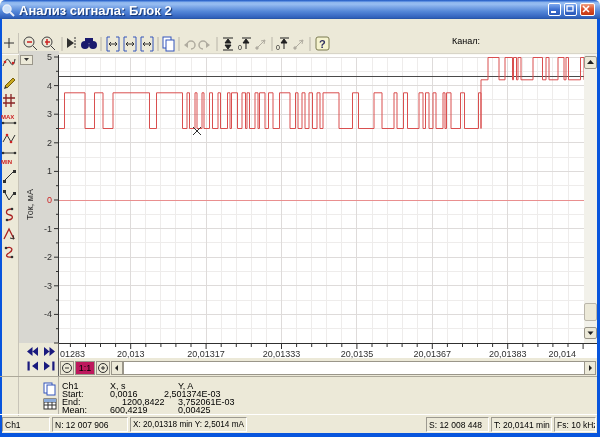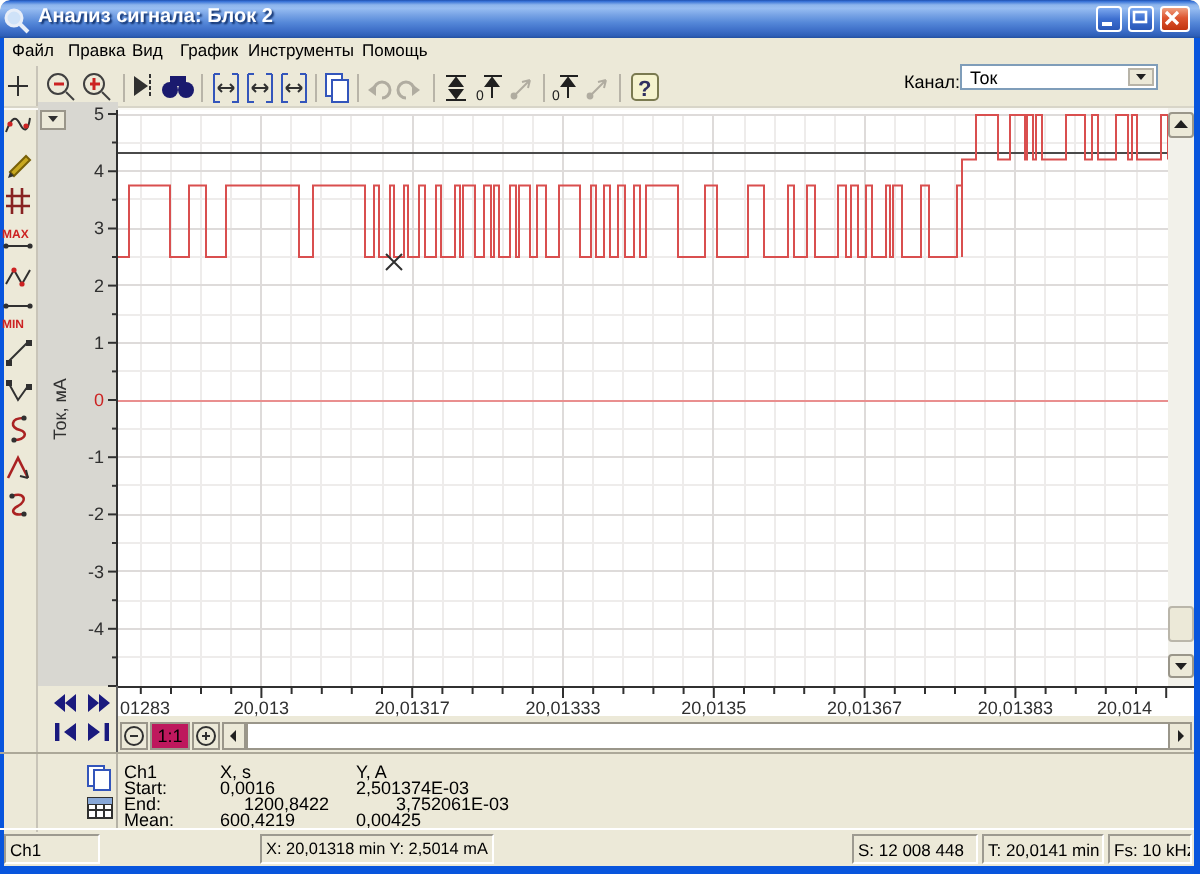--- a/index.html
+++ b/index.html
@@ -3,21 +3,21 @@
 <style>
 * { margin:0; padding:0; box-sizing:border-box; }
 html,body { width:600px; height:437px; font-family:"Liberation Sans",sans-serif; overflow:hidden; }
 #win { position:relative; width:600px; height:437px; background:#ece9d8; border-radius:5px 5px 0 0; overflow:hidden; }
 #frameL { left:0; top:19px; width:2px; height:418px; background:#0855dd; }
 #frameR { left:597px; top:19px; width:3px; height:418px; background:#0855dd; }
 #frameB { left:0; top:433px; width:600px; height:4px; background:#0855dd; }
 .abs { position:absolute; }
 #titlebar { left:0; top:0; width:600px; height:19px; border-radius:5px 5px 0 0;
   background:linear-gradient(180deg,#1e50b0 0%,#3a74d8 4%,#8db5ec 13%,#97bdf2 22%,#7aa5e6 38%,#5487d8 60%,#3e6fc8 80%,#2e5fb8 94%,#24509f 100%);}
-#title { left:19px; top:3px; color:#fff; font-size:10px; font-weight:bold; text-shadow:1px 1px 1px #10306c; }
+#title { left:19px; top:3px; color:#fff; font-size:13px; font-weight:bold; text-shadow:1px 1px 1px #10306c; }
 .tbtn { top:3px; width:13px; height:13px; border-radius:2px; border:1px solid #fff;
   background:linear-gradient(180deg,#7da9ef 0%,#3d6fd0 50%,#2a58b8 100%); color:#fff; }
 #btn-close { background:linear-gradient(180deg,#f0a080 0%,#dd5530 45%,#c23510 100%); }
 #menubar { left:0; top:19px; width:594px; height:14px; font-size:8.5px; color:#000; }
 .mi { position:absolute; top:1px; }
 #toolbar { left:19px; top:33px; width:578px; height:21px; }
 #leftbar { left:0; top:33px; width:19px; height:383px; border-right:1px solid #c8c4b8; }
 #gutter { left:19px; top:51px; width:40px; height:292px; background:#d8d7d1; }
 #plot { left:0px; top:51px; width:600px; height:310px; }
 #combochip { left:20px; top:55px; width:13px; height:10px; background:#ece9d8; border:1px solid #9a968a; font-size:7px; text-align:center; line-height:8px; }
@@ -53,28 +53,20 @@
       <svg width="11" height="11">
         <rect x="2" y="2" width="6" height="5" fill="none" stroke="#fff" stroke-width="1.3"></rect>
       </svg>
     </div>
 <div class="abs tbtn" id="btn-close" style="left:580px; width:15px;">
       <svg width="11" height="11">
         <path d="M2 2 L8 8 M8 2 L2 8" stroke="#fff" stroke-width="1.6"></path>
       </svg>
     </div>
 
-<div class="abs" id="menubar">
- <span class="mi" style="left:6px">Файл</span>
- <span class="mi" style="left:34px">Правка</span>
- <span class="mi" style="left:66px">Вид</span>
- <span class="mi" style="left:90px">График</span>
- <span class="mi" style="left:124px">Инструменты</span>
- <span class="mi" style="left:181px">Помощь</span>
-</div>
 
 <div class="abs" id="toolbar">
 <svg width="575" height="23">
  <g stroke="#404040" fill="none">
   <circle cx="10" cy="9" r="5"></circle>
           <line x1="14" y1="13" x2="18" y2="17"></line>
   <circle cx="28" cy="9" r="5"></circle>
           <line x1="32" y1="13" x2="36" y2="17"></line>
  </g>
  <line x1="8" y1="9" x2="13" y2="9" stroke="#cc2222" stroke-width="1.5"></line>
@@ -140,27 +132,20 @@
           <path d="M2 13 L11 4 M11 4 l-4 1 M11 4 l-1 4" fill="none"></path>
           <circle cx="3" cy="12" r="1.2"></circle>
         </g>
  <line x1="291" y1="4" x2="291" y2="18" stroke="#b8b4a8"></line>
  <g transform="translate(296,3)">
           <rect x="1" y="1" width="13" height="13" fill="#f5f3ce" stroke="#7a7a50" rx="2"></rect>
           <text x="4" y="12" font-size="11" font-weight="bold" fill="#303060">?</text>
         </g>
 </svg>
 <div class="abs" style="left:433px; top:3px; font-size:9px;">Канал:</div>
-<div class="abs" style="left:461px; top:-1px; width:99px; height:13px; background:#fff; border:1px solid #7f9db9; font-size:9px; padding:1px 0 0 4px;">Ток
- <span style="position:absolute; right:1px; top:1px; width:13px; height:9px; background:#ece9d8; border:1px solid #b8b4a8;">
-          <svg width="11" height="7">
-            <path d="M3 2 l2.5 3 l2.5 -3 Z" fill="#202020"></path>
-          </svg>
-        </span>
-</div>
 </div>
 
 <div class="abs" id="leftbar">
 <svg width="18" height="235">
  <g transform="translate(2,3)">
           <path d="M7 2 v10 M2 7 h10" stroke="#303030"></path>
         </g>
  <g transform="translate(2,22)">
           <path d="M1 11 C4 3 6 3 8 7 C10 11 12 11 13 4" stroke="#303030" fill="none"></path>
           <circle cx="3" cy="7" r="1.3" fill="#cc2222"></circle>
@@ -437,25 +422,26 @@
       </svg>
  <div class="abs" style="left:62px; top:4px;">Ch1</div>
  <div class="abs" style="left:62px; top:12px;">Start:</div>
  <div class="abs" style="left:62px; top:20px;">End:</div>
  <div class="abs" style="left:62px; top:28px;">Mean:</div>
  <div class="abs" style="left:110px; top:4px;">X, s</div>
  <div class="abs" style="left:110px; top:12px;">0,0016</div>
  <div class="abs" style="left:110px; top:20px;margin-left:12px;">1200,8422</div>
  <div class="abs" style="left:110px; top:28px;">600,4219</div>
  <div class="abs" style="left:178px; top:4px;">Y, A</div>
- <div class="abs" style="left:178px; top:12px;">2,501374E-03</div>
- <div class="abs" style="left:178px; top:20px;margin-left:20px;">3,752061E-03</div>
+ <div class="abs" style="left:164px; top:12px;">2,501374E-03</div>
+ <div class="abs" style="left:178px; top:20px;">3,752061E-03</div>
  <div class="abs" style="left:178px; top:28px;">0,00425</div>
 </div>
 <div class="abs" style="left:58px; top:377px; width:1px; height:37px; background:#b5b2a6;"></div>
 
 <div class="abs" id="statusbar">
  <div class="sseg" style="left:2px; width:48px;">Ch1</div>
+ <div class="sseg" style="left:52px; width:76px;">N: 12 007 906</div>
  <div class="sseg" style="left:130px; width:117px; font-size:8.2px;">X: 20,01318 min Y: 2,5014 mA</div>
  <div class="sseg" style="left:426px; width:63px;">S: 12 008 448</div>
  <div class="sseg" style="left:491px; width:61px;">T: 20,0141 min</div>
  <div class="sseg" style="left:554px; width:42px;">Fs: 10 kHz</div>
 </div>
 </div>
 </body></html>

